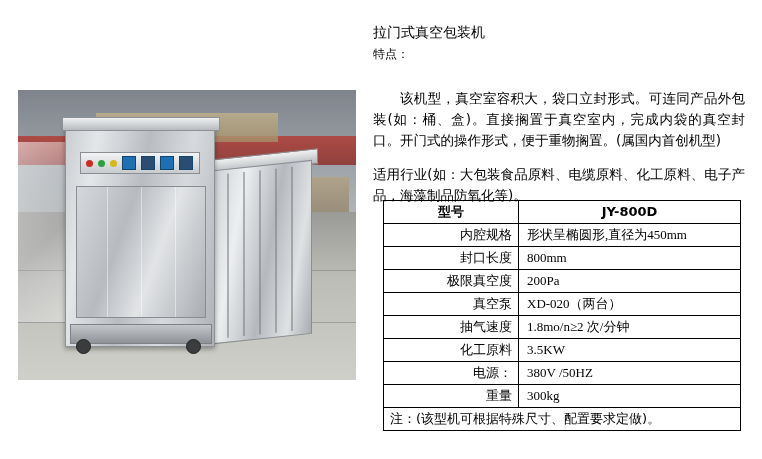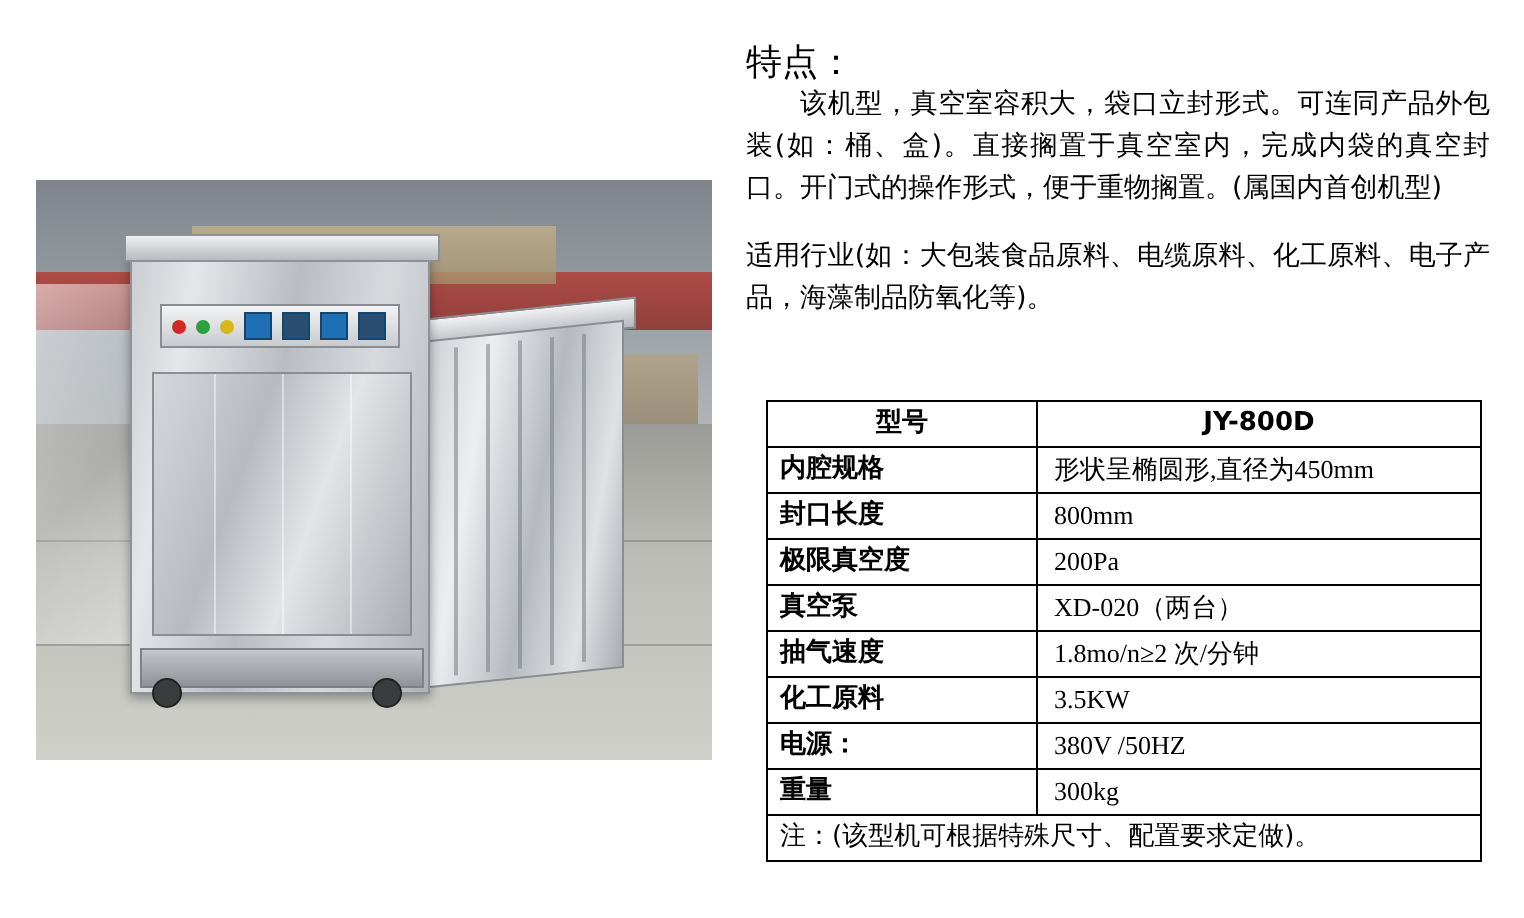--- a/index.html
+++ b/index.html
@@ -151,50 +151,49 @@
     left: 373px;
     top: 22px;
     width: 372px;
   }
   .title {
     font-size: 14px;
     line-height: 20px;
     margin-bottom: 2px;
   }
   .subtitle {
-    font-size: 18px;
+    font-size: 12px;
     line-height: 20px;
   }
   .para {
     font-size: 13.5px;
     line-height: 21px;
     text-align: justify;
   }
-  .para.indent { text-indent: 2em; }
+  .para.indent { text-indent: 2em; margin-top: 24px; }
   .gap { height: 13px; }
 
   
   .spec {
     position: absolute;
     left: 383px;
     top: 200px;
     width: 358px;
     border-collapse: collapse;
     font-size: 13px;
   }
   .spec td {
     border: 1px solid #000000;
     padding: 2px 6px;
     line-height: 18px;
     height: 18px;
   }
   .spec td.k {
     width: 122px;
-    text-align: left;
-    font-weight: bold;
+    text-align: right;
   }
   .spec td.v { text-align: left; padding-left: 8px; font-family: Liberation Serif, serif; }
   .spec tr.head td {
     text-align: center;
     font-weight: bold;
   }
   .spec td.note {
     text-align: left;
     padding-left: 6px;
   }
@@ -239,20 +238,21 @@
         <div class="door-seam" style="left:64px"></div>
         <div class="door-seam" style="left:98px"></div>
       </div>
       <div class="base"></div>
       <div class="wheel" style="left:10px; bottom:-8px"></div>
       <div class="wheel" style="left:120px; bottom:-8px"></div>
     </div>
   </div>
 
   <div class="content">
+    <div class="title">拉门式真空包装机</div>
     <div class="subtitle">特点：</div>
     <div class="para indent">该机型，真空室容积大，袋口立封形式。可连同产品外包装(如：桶、盒)。直接搁置于真空室内，完成内袋的真空封口。开门式的操作形式，便于重物搁置。(属国内首创机型)</div>
     <div class="gap"></div>
     <div class="para">适用行业(如：大包装食品原料、电缆原料、化工原料、电子产品，海藻制品防氧化等)。</div>
   </div>
 
   <table class="spec">
     <tbody>
       <tr class="head">
         <td class="k">型号</td>

